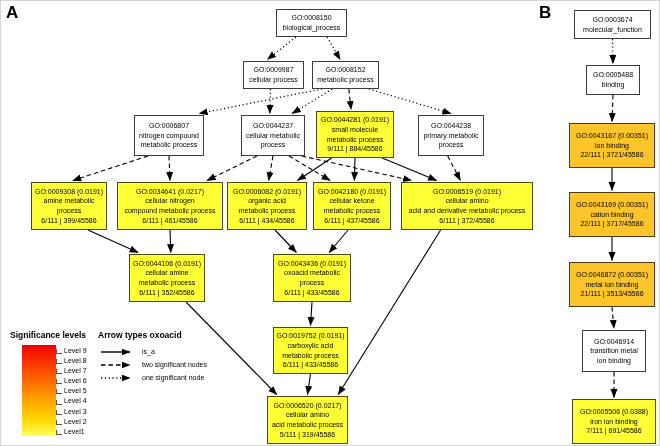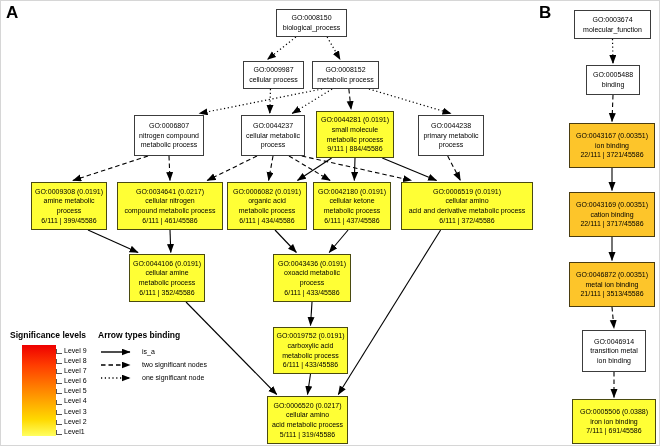--- a/index.html
+++ b/index.html
@@ -92,21 +92,21 @@
       <div class="lvl">Level 8</div>
       <div class="lvl">Level 7</div>
       <div class="lvl">Level 6</div>
       <div class="lvl">Level 5</div>
       <div class="lvl">Level 4</div>
       <div class="lvl">Level 3</div>
       <div class="lvl">Level 2</div>
       <div class="lvl">Level1</div>
     </div>
 
-  <div class="legend-title" id="arrow-title">Arrow types binding</div>
+  <div class="legend-title" id="arrow-title">Arrow types oxoacid</div>
   <div id="arrow-list">
       <div class="arrow-row">
         <svg width="36" height="8">
           <defs>
             <marker id="am0" markerUnits="userSpaceOnUse" markerWidth="10" markerHeight="8" refX="8.5" refY="3.5" orient="auto">
               <path d="M0,0 L9,3.5 L0,7 Z" fill="#000"></path>
             </marker>
           </defs>
           <line x1="1" y1="4" x2="30" y2="4" stroke="#000" stroke-width="1.4" marker-end="url(#am0)"></line>
         </svg>

